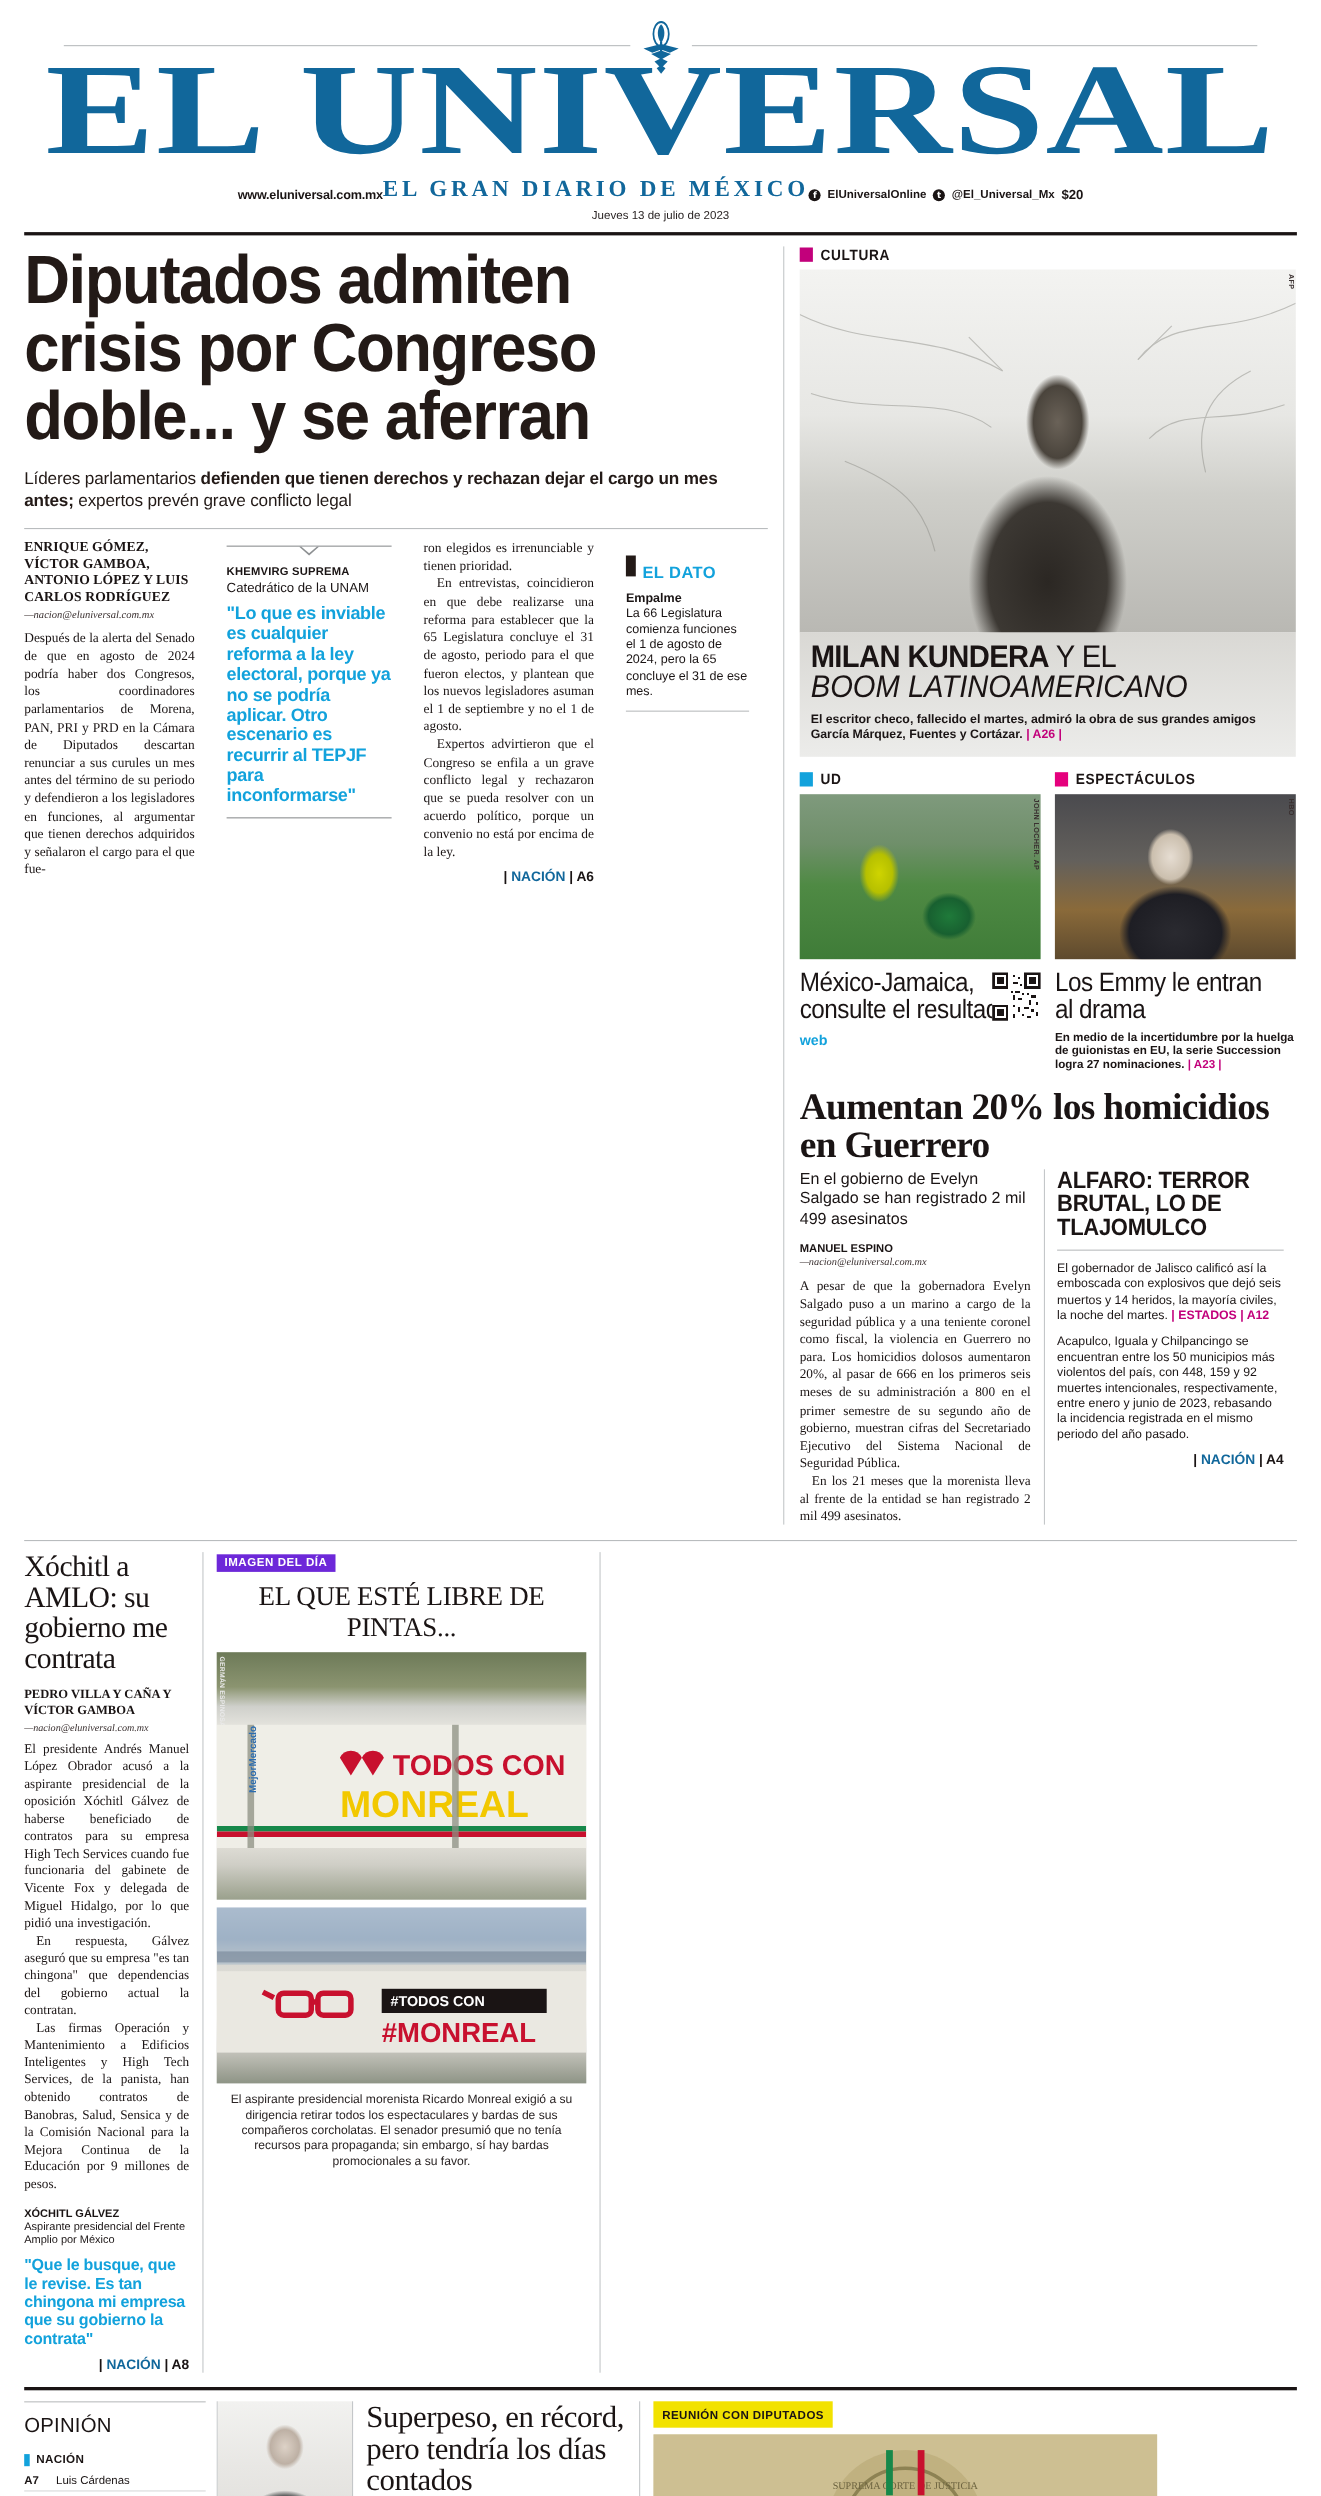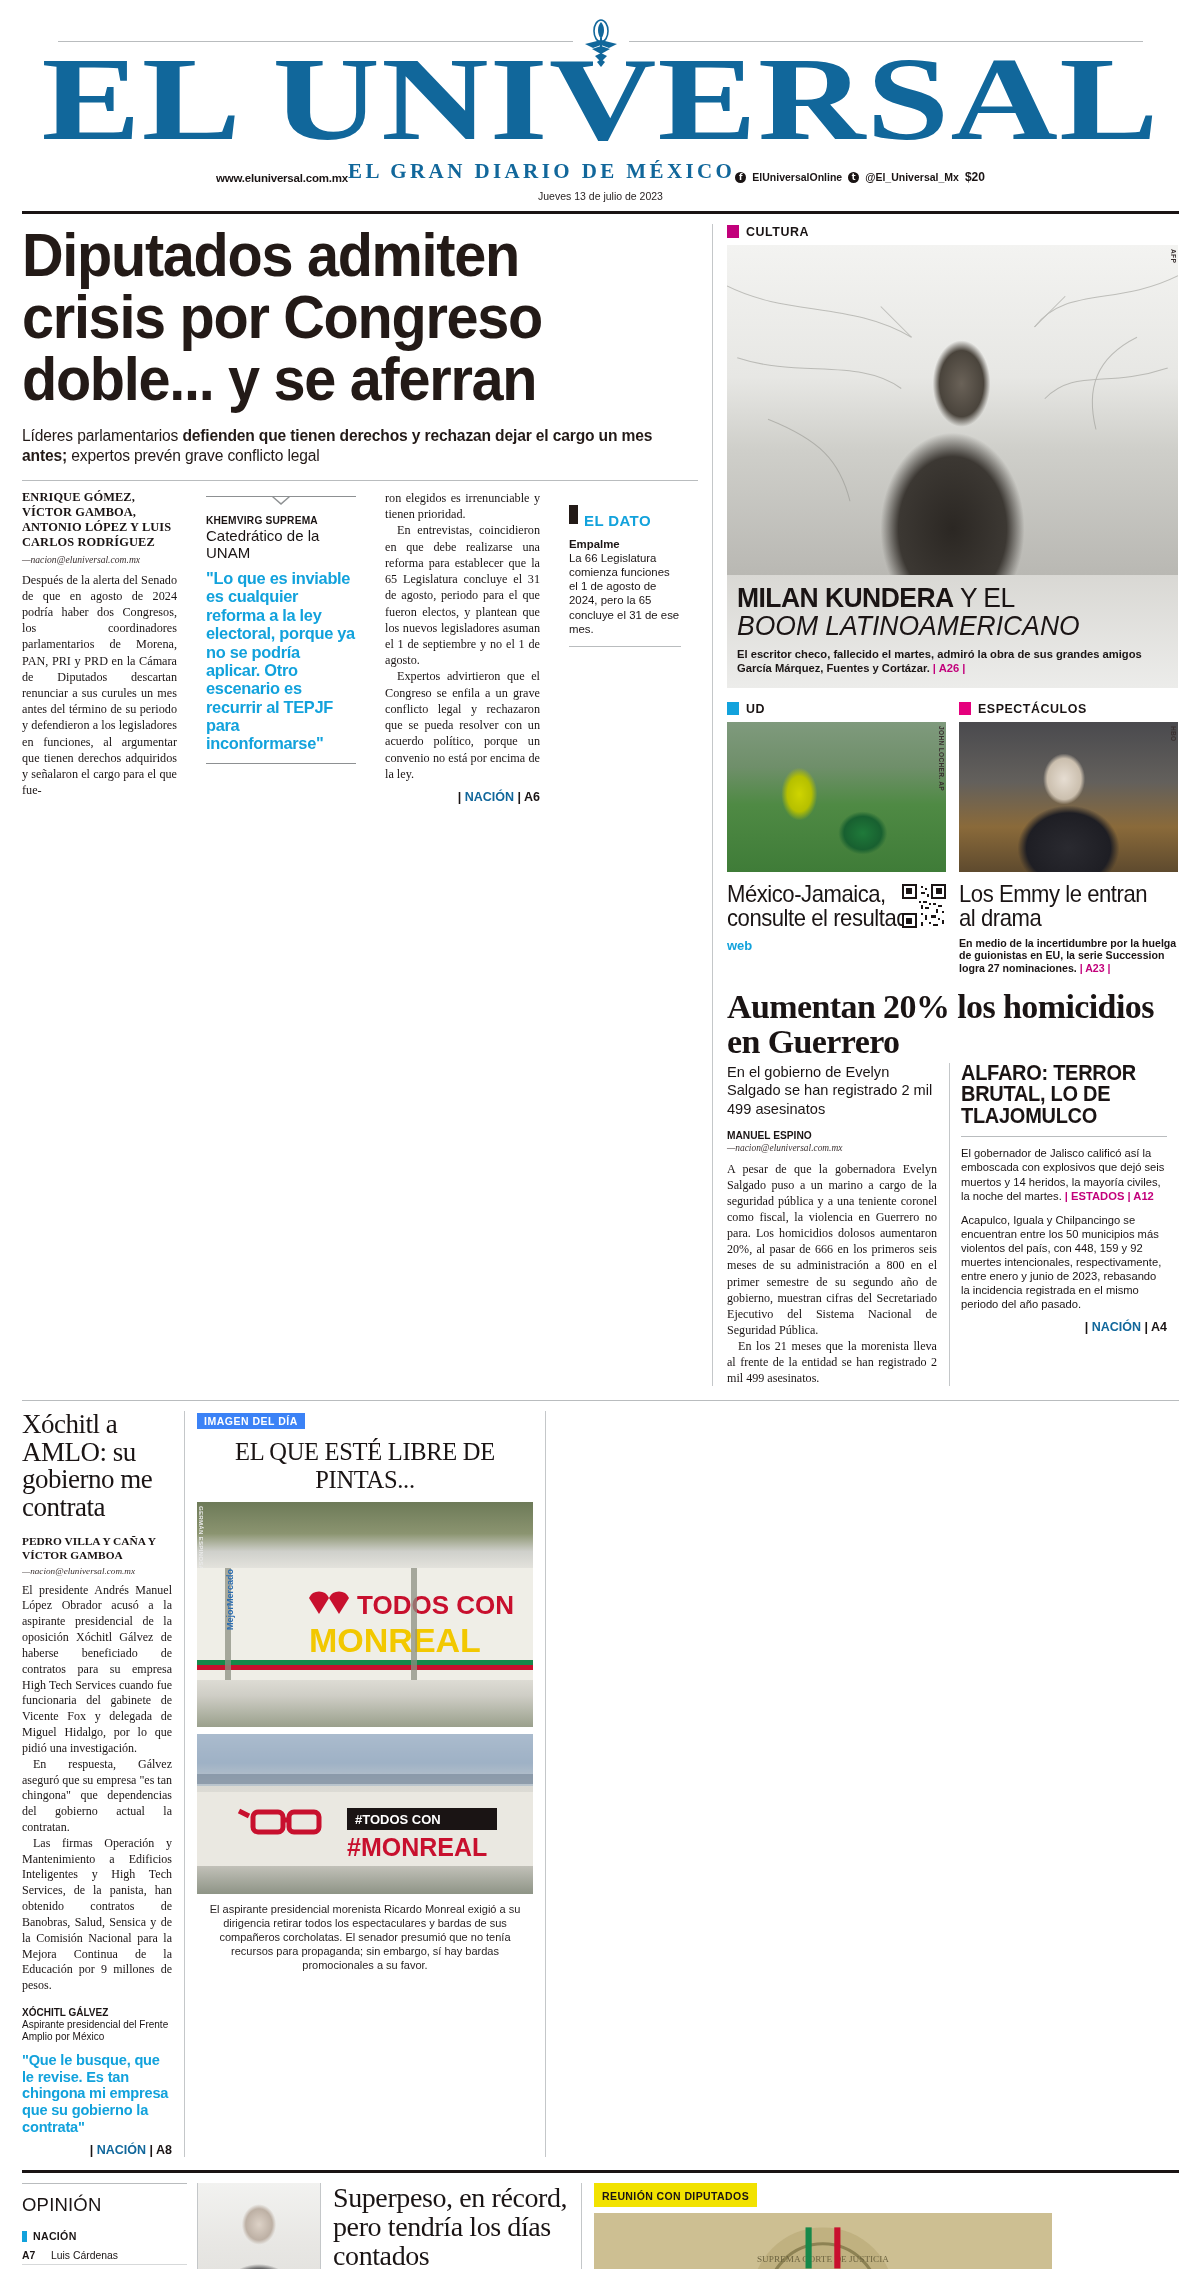--- a/index.html
+++ b/index.html
@@ -81,21 +81,21 @@
   .byline-mail { font-family: "Liberation Serif", serif; font-style: italic; font-size: 9.6px; margin-top: 3px; color: #3a3030; }
   .ltext { font-family: "Liberation Serif", serif; font-size: 12.2px; line-height: 1.33; text-align: justify; margin-top: 7px; }
   .ltext p + p { text-indent: 12px; }
   .pq-wrap { position: relative; padding-top: 6px; }
   .pq-top { height: 1px; background: #8d9092; }
   .pq-notch { width: 0; height: 0; border-left: 9px solid transparent; border-right: 9px solid transparent;
               border-top: 8px solid #8d9092; margin: 0 auto; position: relative; }
   .pq-notch:after { content:""; position:absolute; left:-7px; top:-8px; width:0; height:0;
               border-left: 7px solid transparent; border-right: 7px solid transparent; border-top: 6px solid #fff; }
   .pq-name { font-size: 10.2px; font-weight: bold; letter-spacing: 0.2px; margin-top: 10px; }
-  .pq-role { font-size: 15px; margin-top: 1px; }
+  .pq-role { font-size: 12px; margin-top: 1px; }
   .pq-text {
     font-size: 16.4px; font-weight: bold; line-height: 1.12; color: #12a2dc;
     margin-top: 8px; letter-spacing: -0.3px;
   }
   .pq-bot { height: 1px; background: #8d9092; margin-top: 10px; }
   .nacion-ref { text-align: right; font-size: 12.5px; font-weight: bold; color: #11679b; margin-top: 8px; }
   .nacion-ref .bk { color: #1a1414; }
 
   
   .dato-box { width: 112px; margin-top: 10px; }
@@ -188,21 +188,21 @@
     line-height: 1.02; letter-spacing: -0.5px; }
   .x-by { font-family: "Liberation Serif", serif; font-weight: bold; font-size: 11.4px; line-height: 1.2; margin-top: 14px; }
   .x-mail { font-family: "Liberation Serif", serif; font-style: italic; font-size: 9.2px; color: #3a3030; margin-top: 3px; }
   .x-text { font-family: "Liberation Serif", serif; font-size: 12px; line-height: 1.32; text-align: justify; margin-top: 7px; }
   .x-text p + p { text-indent: 11px; }
   .x-src { font-size: 10px; font-weight: bold; margin-top: 13px; }
   .x-role { font-size: 10px; margin-top: 1px; line-height: 1.2; }
   .x-quote { font-size: 14.6px; font-weight: bold; color: #12a2dc; line-height: 1.14; margin-top: 9px; letter-spacing: -0.2px; }
 
   .imagendia { width: 360px; padding: 0 12px; }
-  .idia-label { display: inline-flex; align-items: center; gap: 6px; background: #3b82f6; padding: 2px 7px; }
+  .idia-label { display: inline-flex; align-items: center; gap: 6px; background: #6d28d9; padding: 2px 7px; }
   .idia-label span { font-size: 10.5px; font-weight: bold; color: #fff; letter-spacing: 0.5px; }
   .idia-title { text-align: center; font-family: "Liberation Serif", serif; font-size: 24.5px;
     margin-top: 9px; letter-spacing: -0.3px; }
   .monreal1 { height: 225px; margin-top: 8px; position: relative;
     background:
       linear-gradient(180deg,#6d7a58 0%, #8b9470 14%, #cfd0cb 22%, #e5e4de 30%, #ebe9e2 72%, #cfcec6 86%, #9aa08c 100%);
   }
   .monreal2 { height: 160px; margin-top: 7px; position: relative;
     background:
       linear-gradient(180deg,#b9c6d6 0%, #9fb0c4 18%, #d9d8d2 30%, #e8e6df 62%, #c3c2ba 82%, #8e9486 100%);

